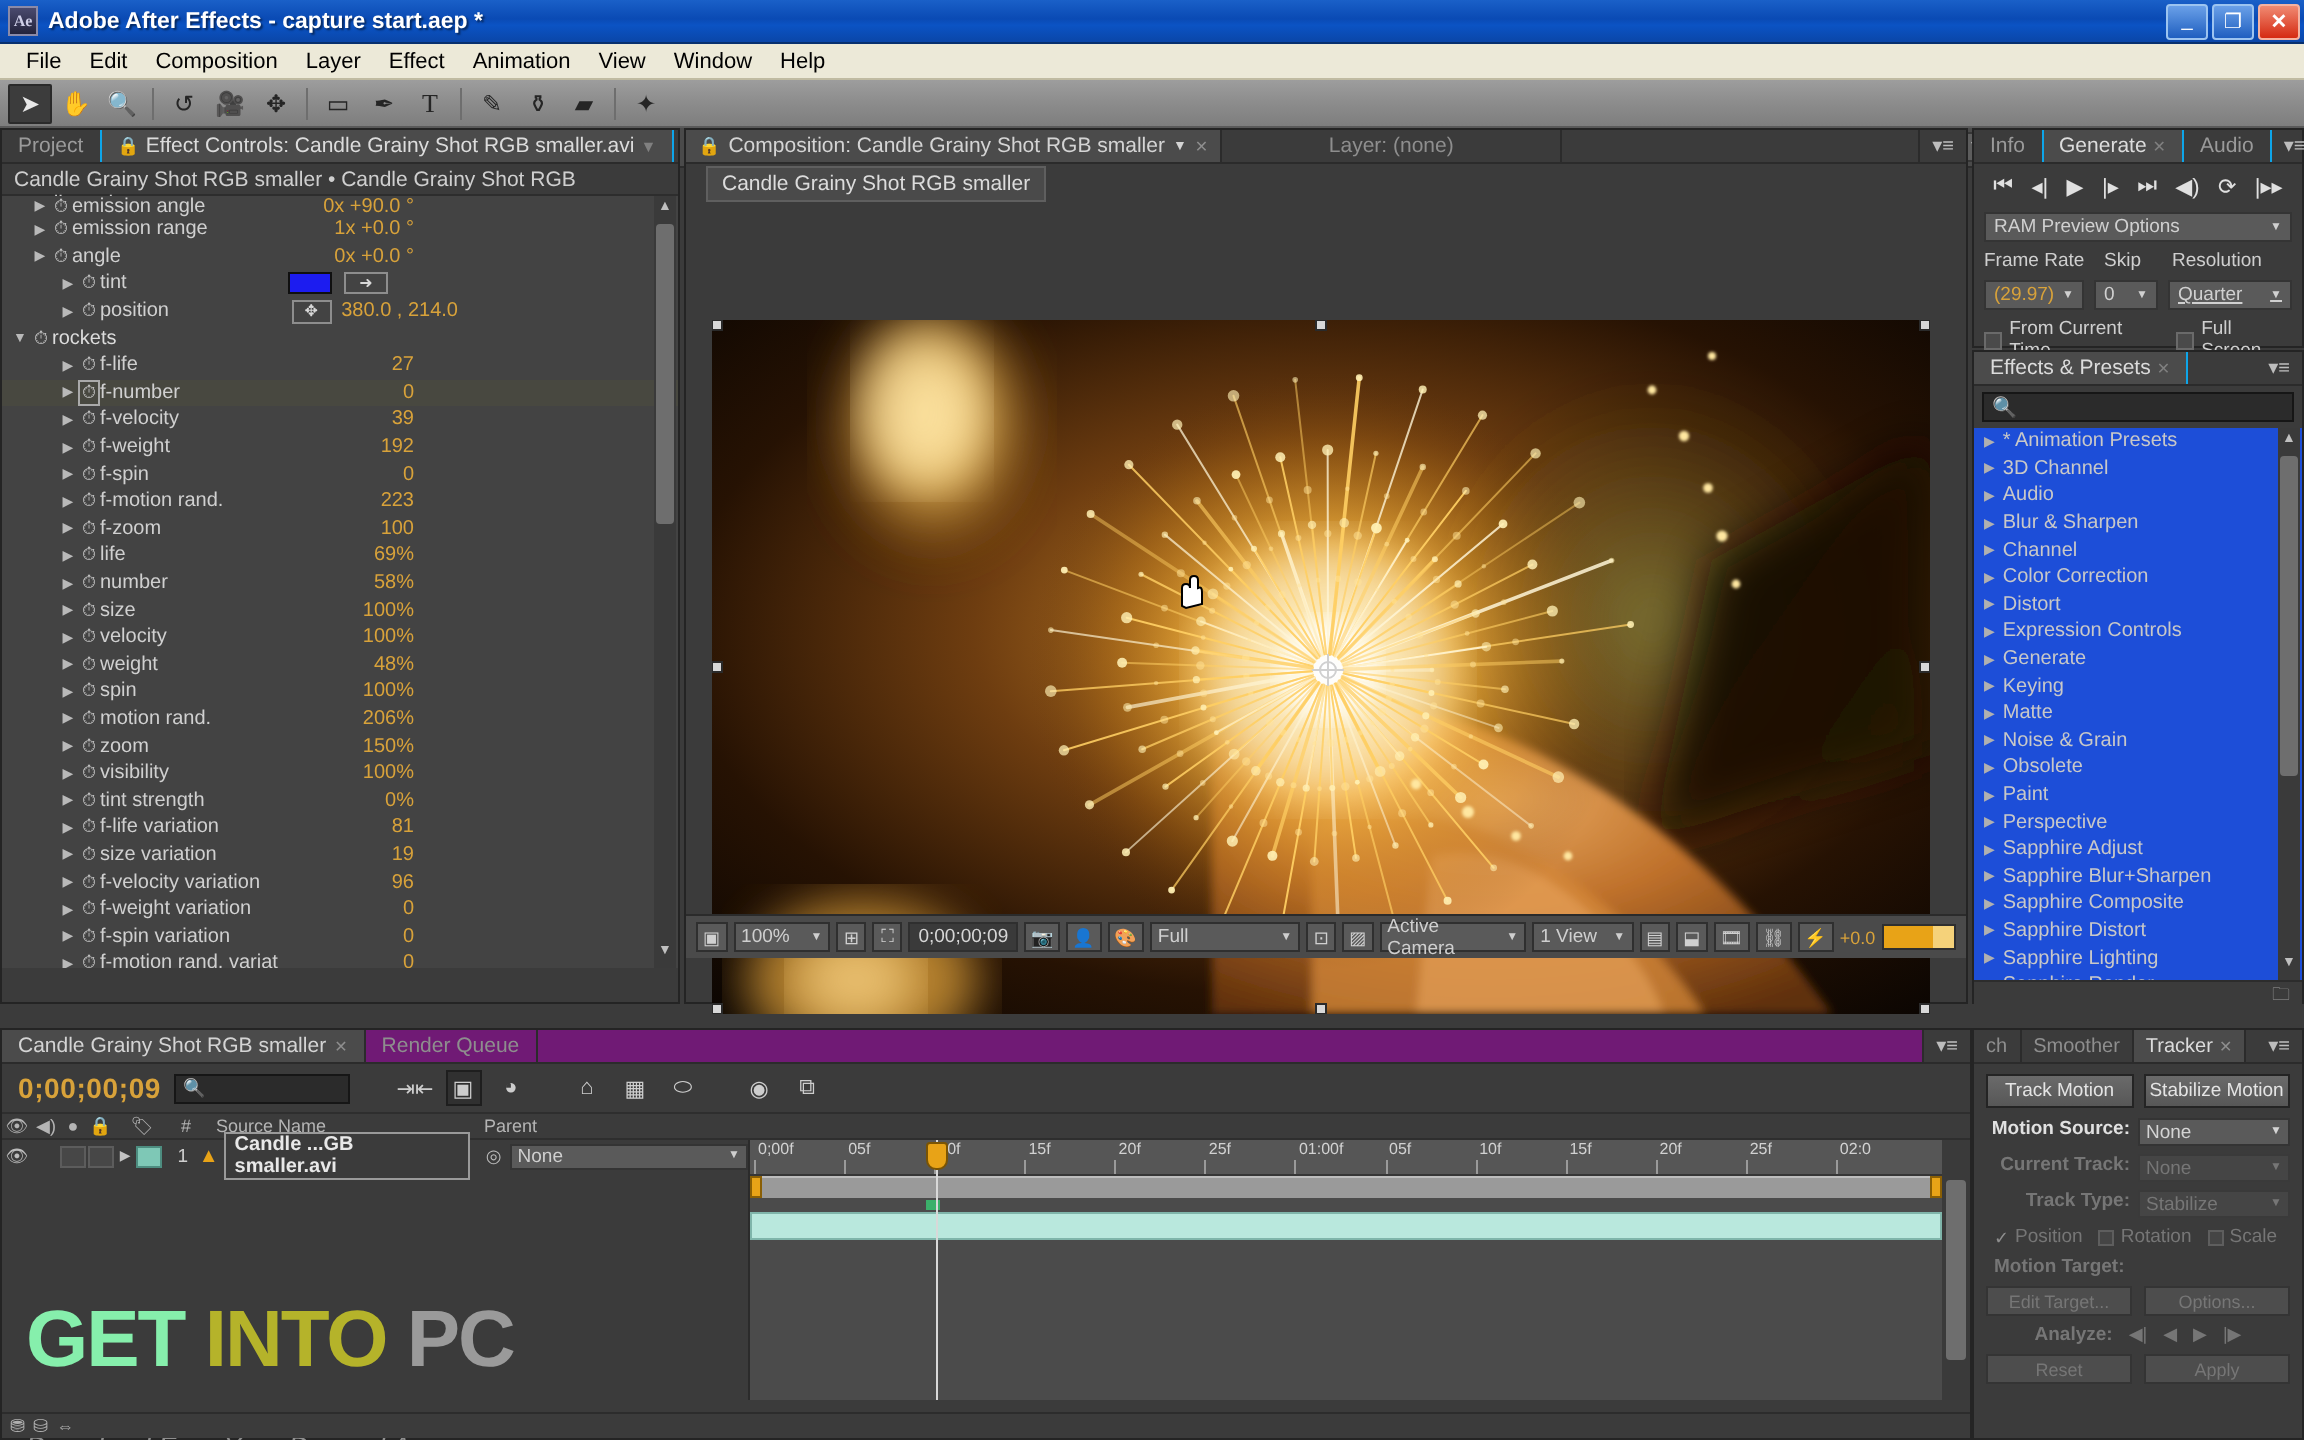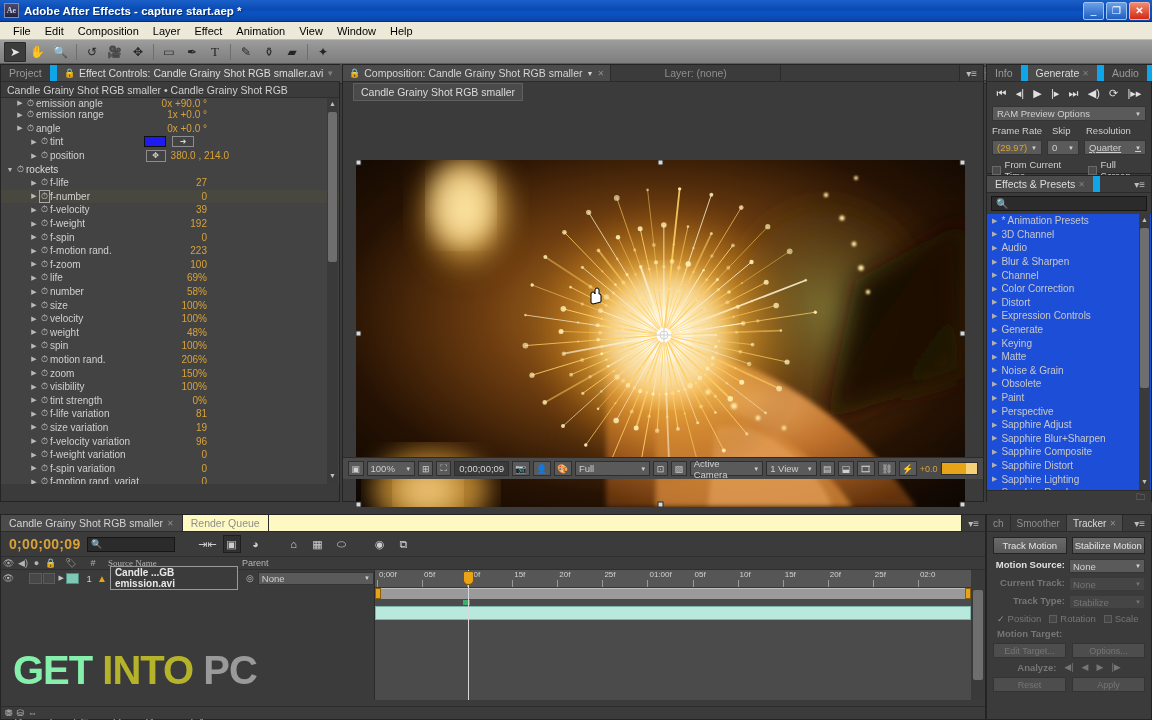--- a/index.html
+++ b/index.html
@@ -69,21 +69,21 @@
   .search-help {
     width:145px;height:15px;background:#2a2a2a;border:1px solid #151515;
     display:flex;align-items:center;padding:0 4px;gap:3px;font-size:10px;color:#b8b8b8;
   }
 
   
   .panel { position:absolute; background:#3b3b3b; border:1px solid #242424; }
   .ptabs { height:17px; background:#3b3b3b; display:flex; align-items:stretch; border-bottom:1px solid #2b2b2b;}
   .ptab {
     display:flex;align-items:center;gap:3px;padding:0 8px;font-size:10.5px;color:#9a9a9a;
-    background:#3b3b3b; border-right:7px solid #0ea5e9;
+    background:#3b3b3b; border-right:1px solid #0ea5e9;
   }
   .ptab.active { background:#4b4b4b; color:#dcdcdc; }
   .ptab .x { font-size:8px;color:#808080;}
   .pmenu { margin-left:auto; display:flex;align-items:center;padding:0 6px;font-size:10px;color:#bdbdbd;}
 
   
   #effectControls { left:0; top:64px; width:340px; height:438px; }
   .ec-sub { height:16px; background:#3b3b3b; font-size:10.5px; color:#cfcfcf; padding:2px 6px; border-bottom:1px solid #2d2d2d;}
   .ec-list { height:386px; overflow:hidden; position:relative; background:#434343; }
   .ec-row { height:13.6px; display:flex; align-items:center; font-size:10px; color:#d0d0d0; padding-left:4px;}
@@ -129,21 +129,21 @@
   .fx-search { margin:3px 4px; height:15px; background:#2b2b2b; border:1px solid #161616; display:flex;align-items:center;gap:4px;padding:0 4px;font-size:10px;color:#9d9d9d;}
   .fx-list { position:relative; height:276px; overflow:hidden; background:#1d4ed8;}
   .fx-item { height:13.6px; display:flex;align-items:center;gap:4px;font-size:10px;color:#c8c8c8;padding-left:5px;}
   .fx-item .tw { font-size:7px;color:#b0b0b0;}
   .fx-foot { height:15px; background:#3b3b3b; border-top:1px solid #2c2c2c; display:flex;align-items:center;justify-content:flex-end;padding-right:6px;font-size:9px;color:#9a9a9a;}
 
   
   #timelinePanel { left:0; top:514px; width:986px; height:206px; background:#3b3b3b;}
   .tl-tabs { height:17px; display:flex;align-items:stretch;background:#3b3b3b;border-bottom:1px solid #2b2b2b;}
   .tl-tab { display:flex;align-items:center;gap:4px;padding:0 8px;font-size:10.5px;color:#d4d4d4;background:#4b4b4b;border-right:1px solid #2b2b2b;}
-  .tl-tab.dim { background:#fef9c3;color:#8e8e8e;}
+  .tl-tab.dim { background:#701a75;color:#8e8e8e;}
   .tl-toolrow { height:24px; display:flex;align-items:center;background:#3b3b3b;padding-left:8px;gap:6px;}
   .tl-time { color:#d8a23a; font-size:14px; font-weight:bold; letter-spacing:.3px;}
   .tl-search { width:88px;height:15px;background:#2b2b2b;border:1px solid #161616;display:flex;align-items:center;gap:3px;padding:0 4px;font-size:9px;color:#9a9a9a;}
   .tl-ticon { width:18px;height:18px;display:flex;align-items:center;justify-content:center;color:#cdcdcd;font-size:11px;}
   .tl-ticon.on { background:#303030;border:1px solid #1e1e1e;}
   .tl-colhdr { height:14px; background:#3b3b3b; border-top:1px solid #2e2e2e;border-bottom:1px solid #2e2e2e; display:flex;align-items:center;font-size:9px;color:#b4b4b4;}
   .tl-body { position:relative; height:130px; }
   .tl-left { position:absolute; left:0; top:0; width:374px; height:100%; background:#3b3b3b; border-right:1px solid #2b2b2b;}
   .tl-right { position:absolute; left:374px; top:0; right:14px; height:100%; background:#4b4b4b;}
   .ruler { height:18px; background:#565656; border-bottom:1px solid #363636; position:relative; overflow:hidden;}
@@ -1069,37 +1069,37 @@
       <div class="tl-ticon">⧉</div>
     </div>
 
     <div class="tl-colhdr">
       <span style="width:15px;text-align:center;">👁</span>
       <span style="width:14px;text-align:center;">◀)</span>
       <span style="width:13px;text-align:center;">●</span>
       <span style="width:15px;text-align:center;">🔒</span>
       <span style="width:26px;text-align:center;">🏷</span>
       <span style="width:18px;text-align:center;">#</span>
-      <span style="width:130px;padding-left:6px;font-family:Liberation Serif, serif;">Source Name</span>
+      <span style="width:130px;padding-left:6px;">Source Name</span>
       <span style="padding-left:10px;">Parent</span>
     </div>
 
     <div class="tl-body">
 
       <div class="tl-left">
         <div class="layer-row">
           <span class="lr-eye">👁</span>
           <span style="width:14px;"></span>
           <span class="lr-box"></span>
           <span class="lr-box"></span>
           <span style="width:10px;text-align:center;font-size:7px;color:#c4c4c4;">▶</span>
           <span style="width:13px;height:11px;background:#7ec8b6;border:1px solid #4d8d80;margin-right:3px;"></span>
           <span class="lr-num">1</span>
           <span style="color:#e8a317;font-size:10px;margin-right:3px;">▲</span>
-          <span class="lr-name">Candle ...GB emission.avi</span>
+          <span class="lr-name">Candle ...GB smaller.avi</span>
           <span style="margin-left:8px;font-size:9px;color:#bdbdbd;">◎</span>
           <span class="lr-parent" style="margin-left:4px;">
             <span>None</span>
             <span style="font-size:6px;">▼</span>
           </span>
         </div>
 
         <div class="watermark">
           <div class="wm-big">
             <span class="wm-get">GET</span>

